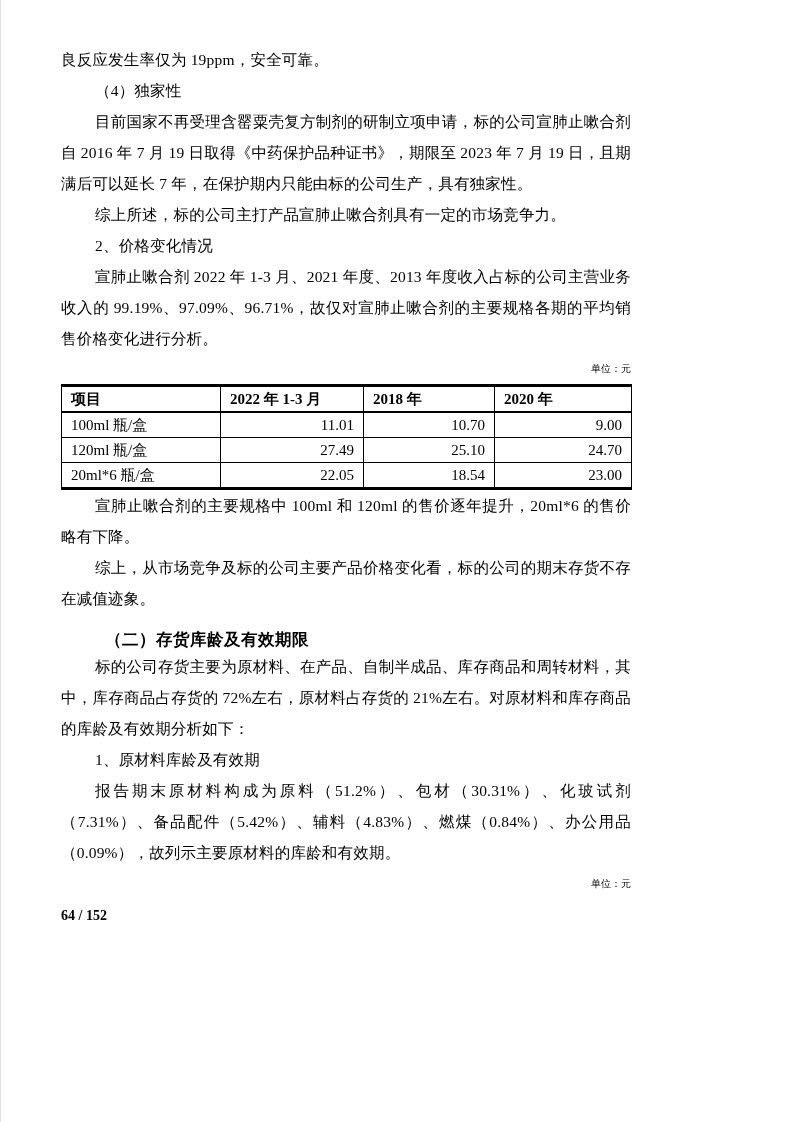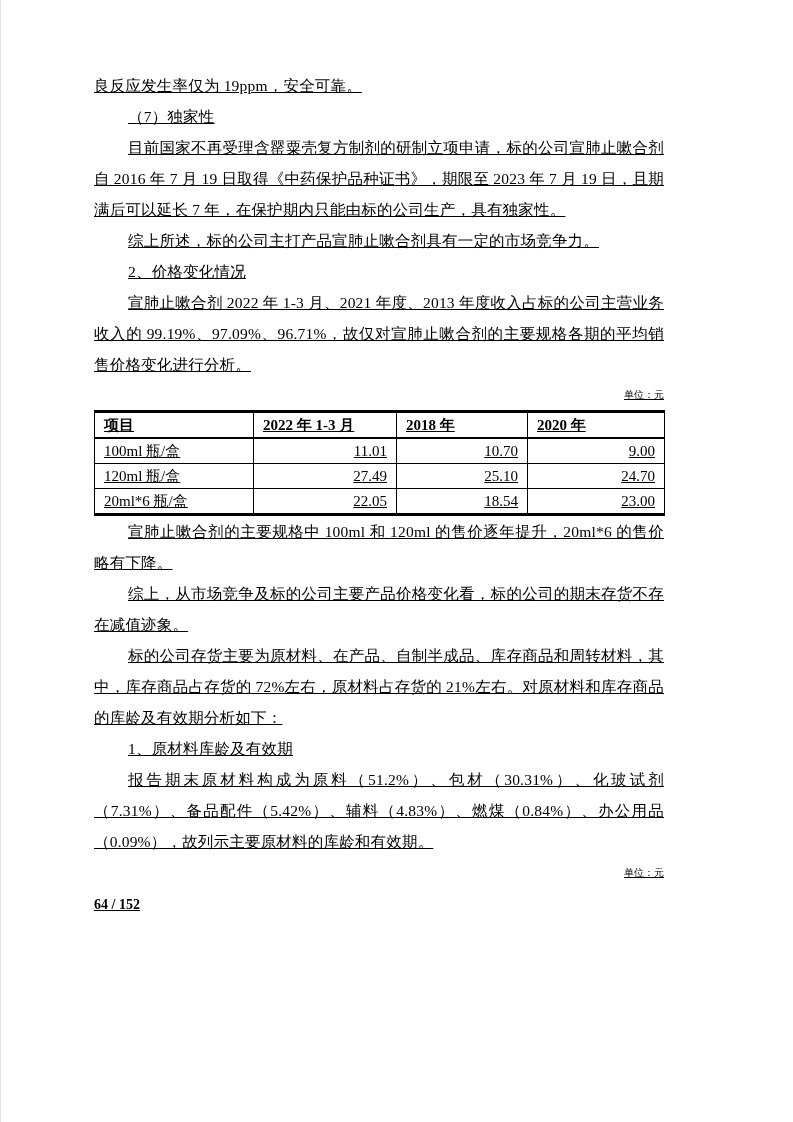--- a/index.html
+++ b/index.html
@@ -7,24 +7,23 @@
     width: 793px;
     height: 1122px;
     background: #ffffff;
     color: #000000;
     font-family: "Liberation Serif", "DejaVu Serif", serif;
     border-left: 1px solid #e3e3e3;
     box-sizing: border-box;
     overflow: hidden;
   }
   .page-content {
-    margin-left: 93px;
+    margin-left: 60px;
     width: 570px;
-    padding-top: 70px;
-    text-decoration: underline;
+    padding-top: 44px;
   }
   p.para {
     margin: 0;
     font-size: 15.5px;
     line-height: 31px;
     text-align: justify;
     letter-spacing: 0.2px;
   }
   .indent { text-indent: 34px; }
   
@@ -86,21 +85,21 @@
     text-align: left;
   }
 </style>
 </head>
 <body>
 
 <div class="page-content">
 
   <p class="para b1">良反应发生率仅为 19ppm，安全可靠。</p>
 
-  <p class="para indent b2">（7）独家性</p>
+  <p class="para indent b2">（4）独家性</p>
 
   <p class="para indent b3">目前国家不再受理含罂粟壳复方制剂的研制立项申请，标的公司宣肺止嗽合剂自 2016 年 7 月 19 日取得《中药保护品种证书》，期限至 2023 年 7 月 19 日，且期满后可以延长 7 年，在保护期内只能由标的公司生产，具有独家性。</p>
 
   <p class="para indent b4">综上所述，标的公司主打产品宣肺止嗽合剂具有一定的市场竞争力。</p>
 
   <p class="para indent b5">2、价格变化情况</p>
 
   <p class="para indent b6">宣肺止嗽合剂 2022 年 1-3 月、2021 年度、2013 年度收入占标的公司主营业务收入的 99.19%、97.09%、96.71%，故仅对宣肺止嗽合剂的主要规格各期的平均销售价格变化进行分析。</p>
 
   <p class="unit-line">单位：元</p>
@@ -139,20 +138,21 @@
         <td class="c-num">18.54</td>
         <td class="c-num">23.00</td>
       </tr>
     </tbody>
   </table>
 
   <p class="para indent b9">宣肺止嗽合剂的主要规格中 100ml 和 120ml 的售价逐年提升，20ml*6 的售价略有下降。</p>
 
   <p class="para indent b10">综上，从市场竞争及标的公司主要产品价格变化看，标的公司的期末存货不存在减值迹象。</p>
 
+  <p class="section-heading">（二）存货库龄及有效期限</p>
 
   <p class="para indent b12">标的公司存货主要为原材料、在产品、自制半成品、库存商品和周转材料，其中，库存商品占存货的 72%左右，原材料占存货的 21%左右。对原材料和库存商品的库龄及有效期分析如下：</p>
 
   <p class="para indent b13">1、原材料库龄及有效期</p>
 
   <p class="para indent b14">报告期末原材料构成为原料（51.2%）、包材（30.31%）、化玻试剂（7.31%）、备品配件（5.42%）、辅料（4.83%）、燃煤（0.84%）、办公用品（0.09%），故列示主要原材料的库龄和有效期。</p>
 
   <p class="unit-line unit-bottom">单位：元</p>
 
   <p class="page-number">64 / 152</p>

